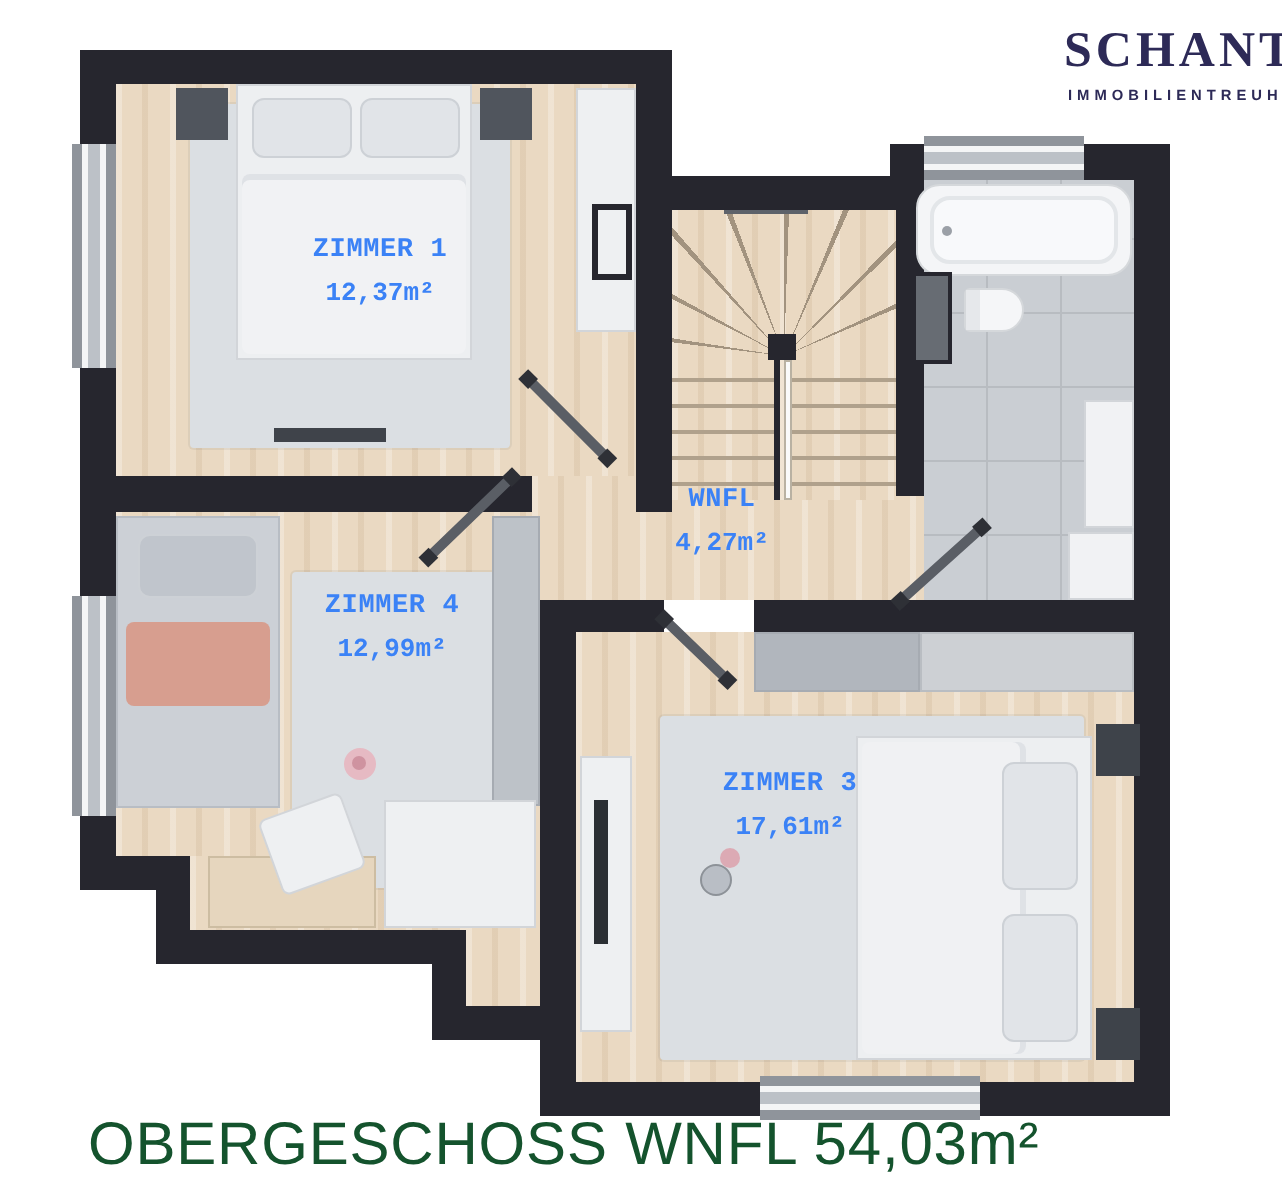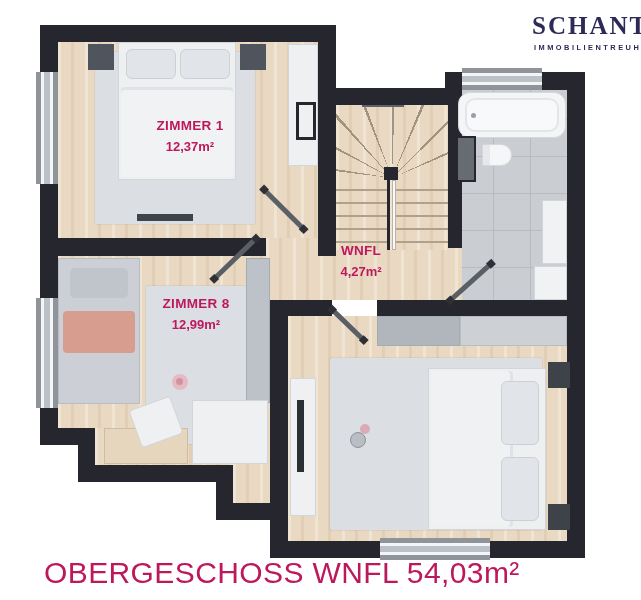--- a/index.html
+++ b/index.html
@@ -37,24 +37,24 @@
   .treads{position:absolute;background:repeating-linear-gradient(180deg,
         transparent 0 11px, #b0a18c 11px 13px);}
   
   .white-f{position:absolute;background:#eef0f2;border:1px solid #d2d5d9;box-sizing:border-box;}
   .gray-f{position:absolute;background:#bdc2c8;border:1px solid #a6abb2;box-sizing:border-box;}
   .dark-f{position:absolute;background:#43484f;box-sizing:border-box;}
   .bed{position:absolute;background:#edeff1;border:1px solid #d2d5d9;box-sizing:border-box;}
   .pillow{position:absolute;background:#e1e4e8;border:1px solid #cdd1d6;border-radius:6px;}
   
   .room-label{position:absolute;transform:translateX(-50%);text-align:center;
-      color:#be185d;font-weight:700;white-space:nowrap;}
+      color:#3b82f6;font-weight:700;white-space:nowrap;font-family:Liberation Mono, monospace;}
   .room-label .rl-name{font-size:13.5px;letter-spacing:.3px;line-height:22px;}
   .room-label .rl-area{font-size:13px;line-height:20px;}
-  .caption{position:absolute;left:44px;top:556px;font-size:30px;color:#be185d;
+  .caption{position:absolute;left:44px;top:556px;font-size:30px;color:#14532d;
       letter-spacing:.4px;font-weight:400;}
   
   .logo-square{position:absolute;left:477px;top:13px;width:45px;height:43px;background:#2d2a57;
       color:#ffffff;display:flex;align-items:center;justify-content:center;
       font-weight:700;font-size:20px;letter-spacing:0;}
   .logo-company{position:absolute;left:532px;top:12px;color:#2d2a57;font-weight:700;
       font-family:"Liberation Serif", serif;font-size:25px;letter-spacing:2px;}
   .logo-tagline{position:absolute;left:534px;top:43px;color:#2d2a57;font-weight:700;
       font-size:7.4px;letter-spacing:2.5px;}
 </style>
@@ -159,22 +159,26 @@
   <div class="door" style="left:263px;top:186px;width:59px;transform:rotate(45deg);"></div>
   <div class="door" style="left:257px;top:235px;width:61px;transform:rotate(136deg);"></div>
   <div class="door" style="left:331px;top:306px;width:47px;transform:rotate(44deg);"></div>
   <div class="door" style="left:449px;top:299px;width:58px;transform:rotate(-42deg);"></div>
 
   <div class="room-label" style="left:190px;top:115px;">
     <div class="rl-name">ZIMMER 1</div>
     <div class="rl-area">12,37m²</div>
   </div>
   <div class="room-label" style="left:196px;top:293px;">
-    <div class="rl-name">ZIMMER 8</div>
+    <div class="rl-name">ZIMMER 4</div>
     <div class="rl-area">12,99m²</div>
+  </div>
+  <div class="room-label" style="left:395px;top:382px;">
+    <div class="rl-name">ZIMMER 3</div>
+    <div class="rl-area">17,61m²</div>
   </div>
   <div class="room-label" style="left:361px;top:240px;">
     <div class="rl-name">WNFL</div>
     <div class="rl-area">4,27m²</div>
   </div>
 
   <div class="logo-company">SCHANTL</div>
   <div class="logo-tagline">IMMOBILIENTREUHAND</div>
 
   <div class="caption">OBERGESCHOSS WNFL 54,03m²</div>

